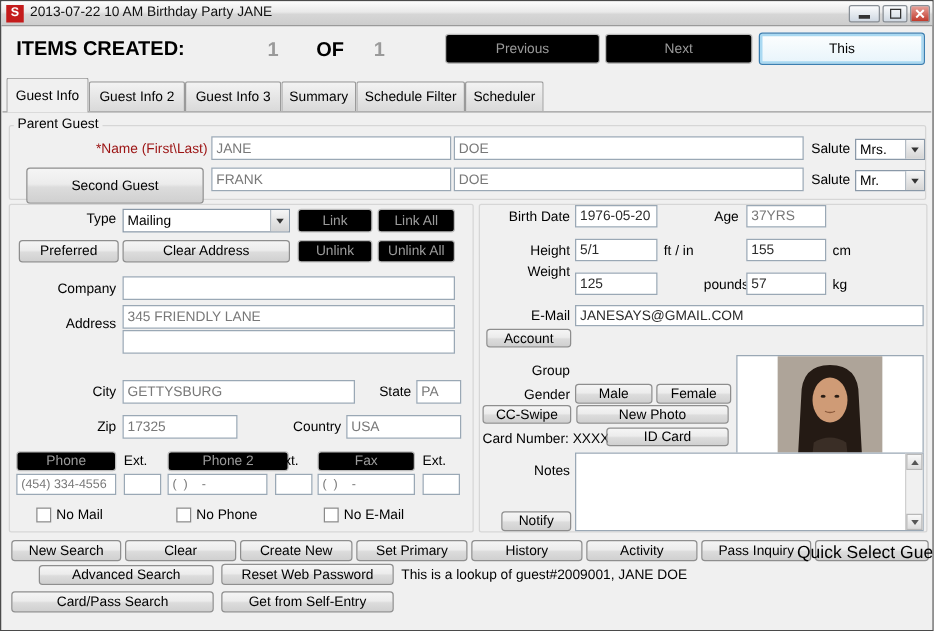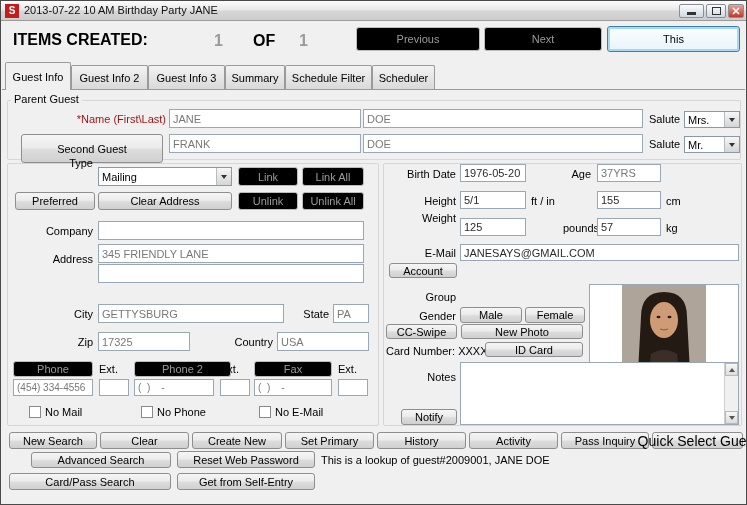--- a/index.html
+++ b/index.html
@@ -124,21 +124,21 @@
   <div class="dd" style="left:683px; top:135px; width:56px; height:17px;">
     <span class="dd-text">Mr.</span>
     <span class="dd-btn">
         <i class="arr"></i>
       </span>
   </div>
 
   <div class="group" style="left:6px; top:162px; width:372px; height:263px;"></div>
   <div class="group" style="left:382px; top:162px; width:359px; height:263px;"></div>
 
-  <div class="lbl r" style="left:30px; top:156px; width:62px;">Type</div>
+  <div class="lbl r" style="left:30px; top:168px; width:62px;">Type</div>
   <div class="dd" style="left:97px; top:166px; width:134px; height:19px;">
     <span class="dd-text">Mailing</span>
     <span class="dd-btn">
         <i class="arr"></i>
       </span>
   </div>
   <button class="btn disabled" style="left:237px; top:166px; width:60px; height:19px;">Link</button>
   <button class="btn disabled" style="left:301px; top:166px; width:62px; height:19px;">Link All</button>
 
   <button class="btn" style="left:14px; top:191px; width:80px; height:18px;">Preferred</button>

